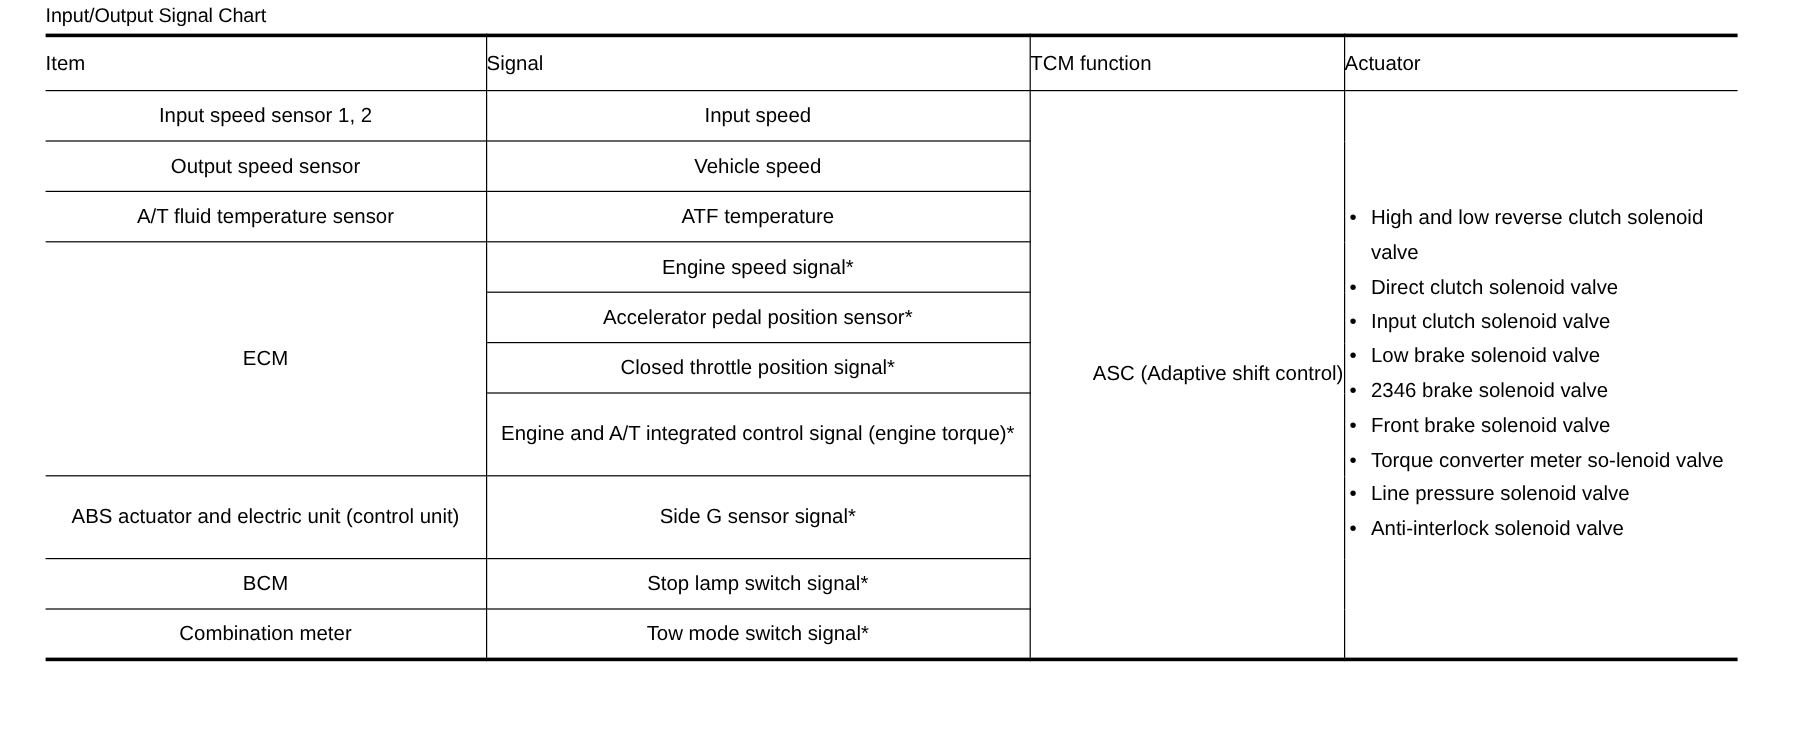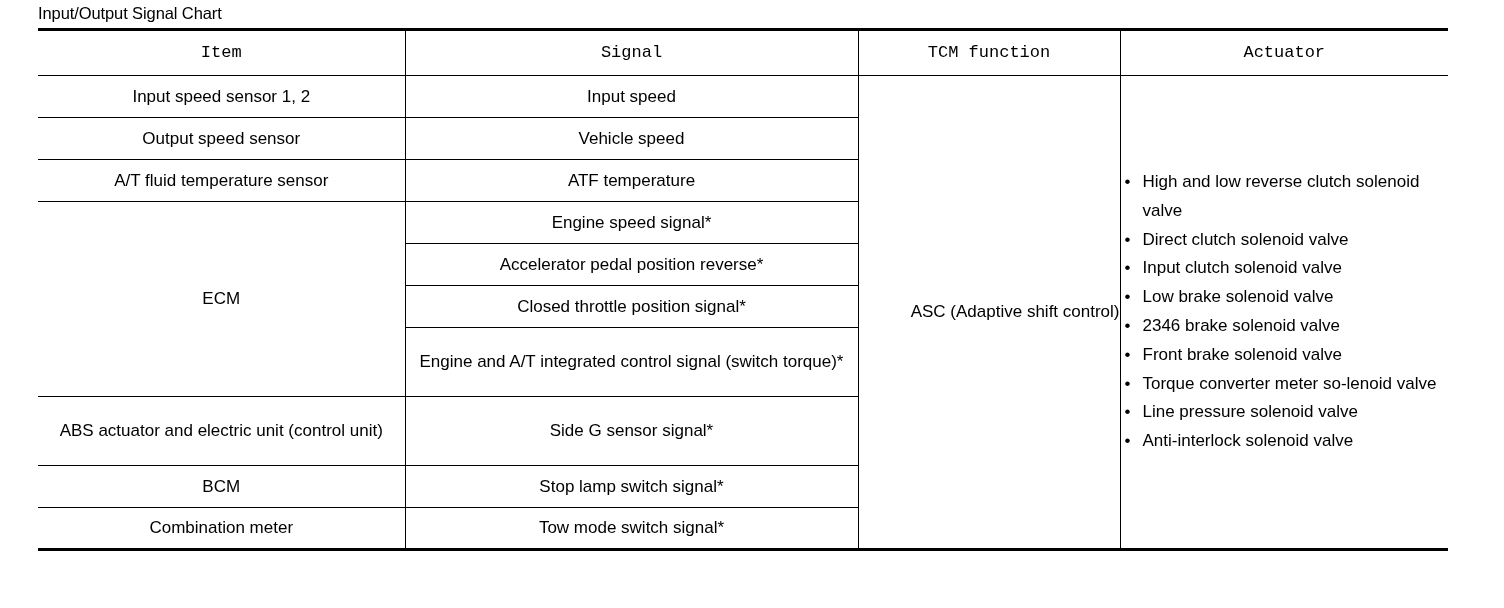--- a/index.html
+++ b/index.html
@@ -60,24 +60,23 @@
   #signal-table tr > *:first-child { border-left: none; }
   #signal-table tr > *:last-child  { border-right: none; }
   #signal-table thead th { border-top: none; }
 
   .col-item      { width: 367px; }
   .col-signal    { width: 453px; }
   .col-tcm       { width: 262px; }
   .col-actuator  { width: 328px; }
 
   thead th {
-    text-align: center;
+    text-align: left;
     height: 44px;
     font-size: 17px;
-    font-family: Liberation Mono, monospace;
   }
 
   td.cell-item,
   td.cell-signal {
     text-align: center;
     padding: 6px 0 6px 20px;
   }
   td.cell-item { padding-left: 21px; }
 
   td.cell-tcm {
@@ -178,29 +177,29 @@
         <td class="cell-item">A/T fluid temperature sensor</td>
         <td class="cell-signal">ATF temperature</td>
       </tr>
 
       <tr class="row-h1">
         <td class="cell-item" rowspan="4">ECM</td>
         <td class="cell-signal">Engine speed signal*</td>
       </tr>
 
       <tr class="row-h1">
-        <td class="cell-signal">Accelerator pedal position reverse*</td>
+        <td class="cell-signal">Accelerator pedal position sensor*</td>
       </tr>
 
       <tr class="row-h1">
         <td class="cell-signal">Closed throttle position signal*</td>
       </tr>
 
       <tr class="row-h2">
-        <td class="cell-signal">Engine and A/T integrated control signal (switch torque)*</td>
+        <td class="cell-signal">Engine and A/T integrated control signal (engine torque)*</td>
       </tr>
 
       <tr class="row-h2">
         <td class="cell-item">ABS actuator and electric unit (control unit)</td>
         <td class="cell-signal">Side G sensor signal*</td>
       </tr>
 
       <tr class="row-h1">
         <td class="cell-item">BCM</td>
         <td class="cell-signal">Stop lamp switch signal*</td>

